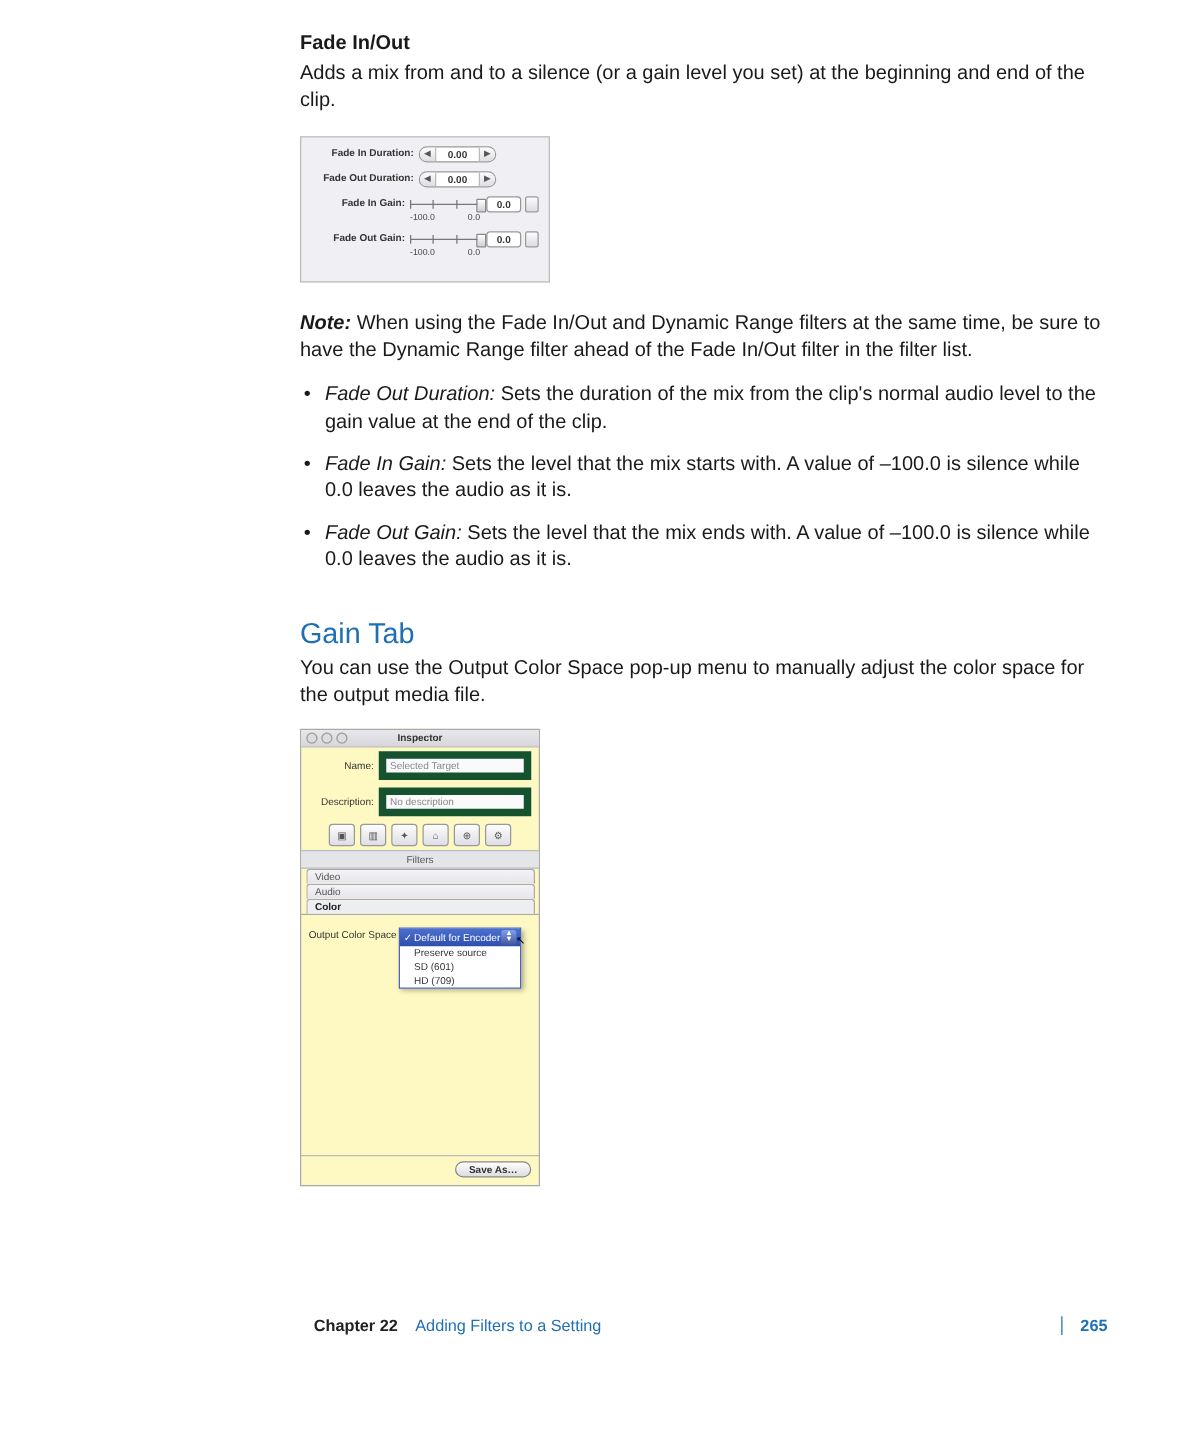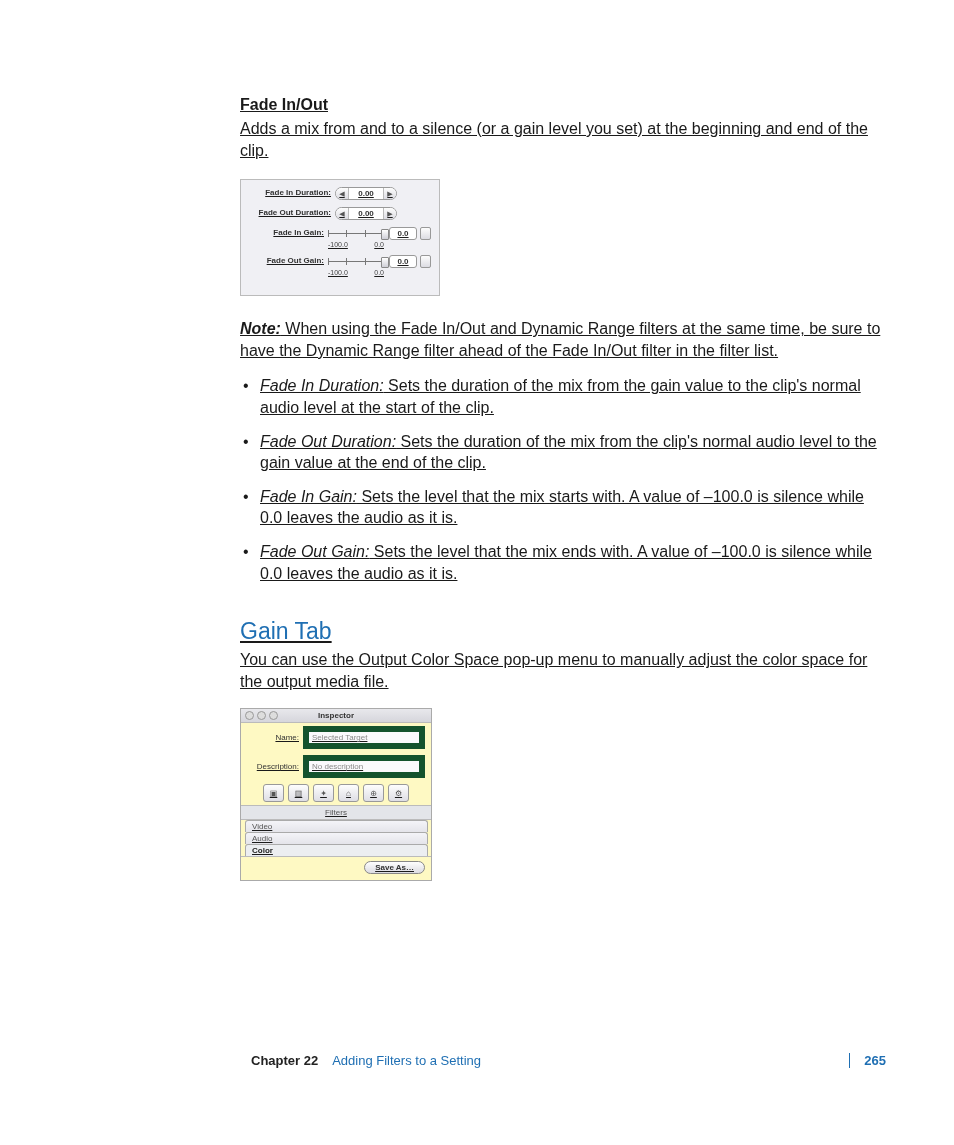--- a/index.html
+++ b/index.html
@@ -5,25 +5,24 @@
   body {
     margin: 0;
     padding: 0;
     font-family: "Myriad Pro", "Segoe UI", "Helvetica Neue", Arial, sans-serif;
     font-size: 16px;
     color: #1a1a1a;
     background: #fff;
     width: 954px;
   }
   .page {
-    padding: 96px 68px 40px 240px;
+    padding: 26px 68px 40px 240px;
     box-sizing: border-box;
     min-height: 1100px;
     position: relative;
-    text-decoration: underline;
   }
   .section-head {
     font-weight: 600;
     font-size: 16px;
     margin: 0 0 4px;
   }
   p {
     margin: 0 0 14px;
     line-height: 1.35;
   }
@@ -268,21 +267,20 @@
         </div>
       </div>
     </div>
   </div>
 
   <p>
     <span class="note-strong">Note:</span><span> When using the Fade In/Out and Dynamic Range filters at the same time, be sure to have the Dynamic Range filter ahead of the Fade In/Out filter in the filter list.</span>
   </p>
 
   <ul class="bullets">
-    <li><span class="term">Fade In Duration:</span><span> Sets the duration of the mix from the gain value to the clip's normal audio level at the start of the clip.</span></li>
     <li><span class="term">Fade Out Duration:</span><span> Sets the duration of the mix from the clip's normal audio level to the gain value at the end of the clip.</span></li>
     <li><span class="term">Fade In Gain:</span><span> Sets the level that the mix starts with. A value of –100.0 is silence while 0.0 leaves the audio as it is.</span></li>
     <li><span class="term">Fade Out Gain:</span><span> Sets the level that the mix ends with. A value of –100.0 is silence while 0.0 leaves the audio as it is.</span></li>
   </ul>
 
   <h2 class="color-tab">Gain Tab</h2>
   <p>You can use the Output Color Space pop-up menu to manually adjust the color space for the output media file.</p>
 
   <div class="insp">
     <div class="insp-titlebar">
@@ -306,20 +304,36 @@
       <div class="icon-btn">⌂</div>
       <div class="icon-btn">⊕</div>
       <div class="icon-btn">⚙</div>
     </div>
     <div class="filters-bar">Filters</div>
     <div class="subtabs">
       <div class="subtab">Video</div>
       <div class="subtab">Audio</div>
       <div class="subtab active">Color</div>
     </div>
+    <div class="insp-body">
+      <div class="ocs-row">
+        <div class="ocs-label">Output Color Space</div>
+        <div class="popup">
+          <div class="popup-sel">
+            <span class="chk">✓</span>
+            <span>Default for Encoder</span>
+            <span class="arrows">▲<br>▼</span>
+            <span class="popup-cursor">↖</span>
+          </div>
+          <div class="popup-item">Preserve source</div>
+          <div class="popup-item">SD (601)</div>
+          <div class="popup-item">HD (709)</div>
+        </div>
+      </div>
+    </div>
     <div class="insp-footer">
       <div class="save-btn">Save As…</div>
     </div>
   </div>
 
   <div class="doc-footer">
     <span class="chapter-label">Chapter 22</span>
     <span class="chapter-title">Adding Filters to a Setting</span>
     <span class="pagenum">265</span>
   </div>

